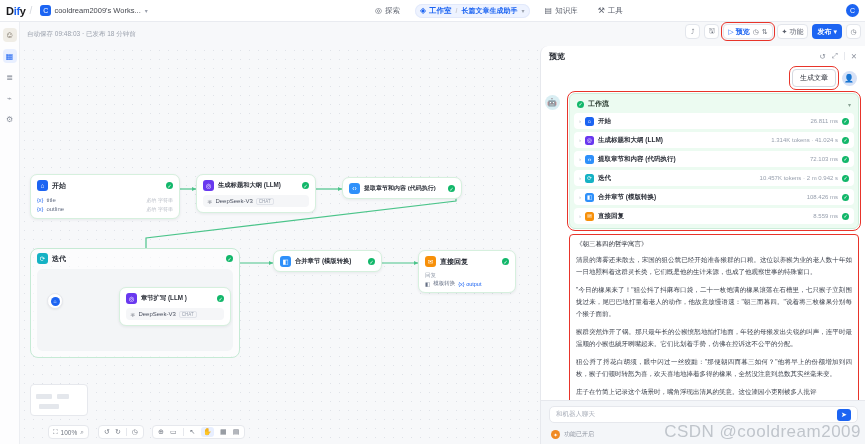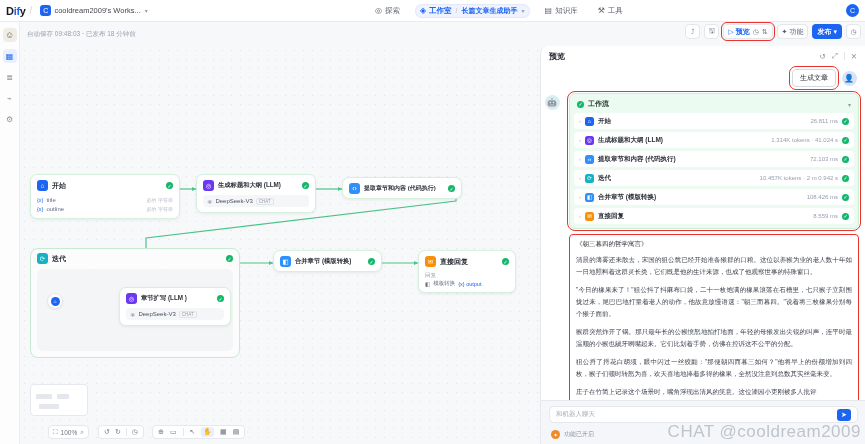--- a/index.html
+++ b/index.html
@@ -588,13 +588,13 @@
       <span class="input-ph">和机器人聊天</span>
       <span class="send-btn">➤</span>
     </div>
     <div class="footer-note">
       <span class="fn-ico">✦</span>
       <span class="fn-txt">功能已开启</span>
     </div>
   </div>
 </div>
 
-<div class="watermark">CHAT @cooldream2009</div>
+<div class="watermark">CSDN @cooldream2009</div>
 
 </body></html>

